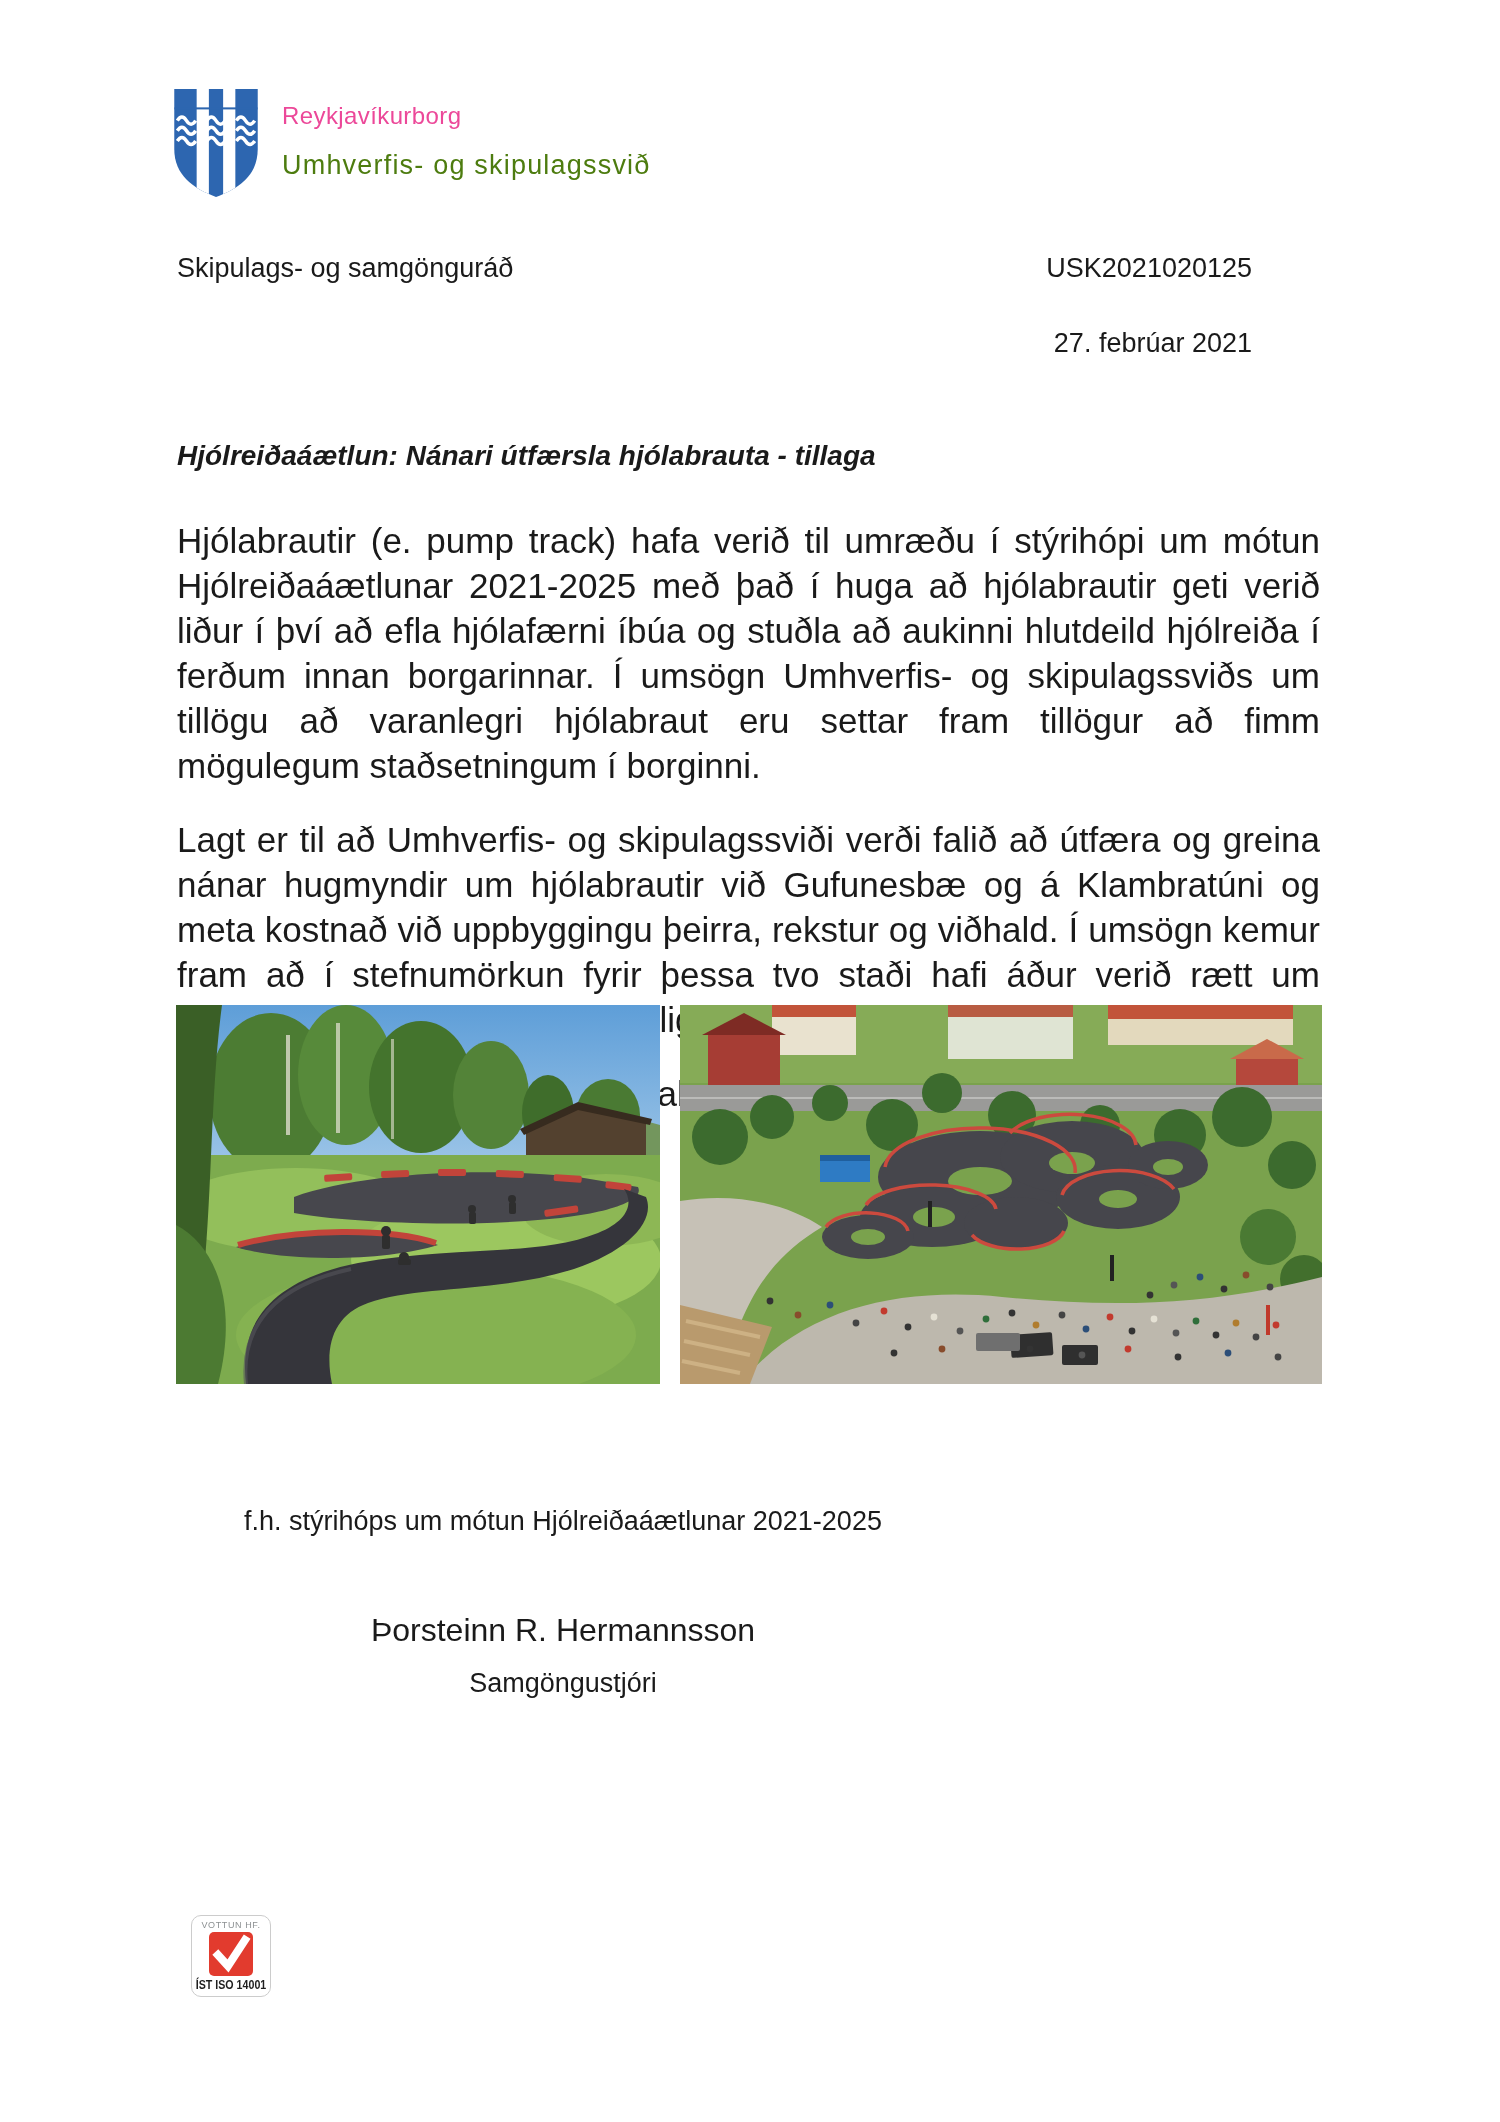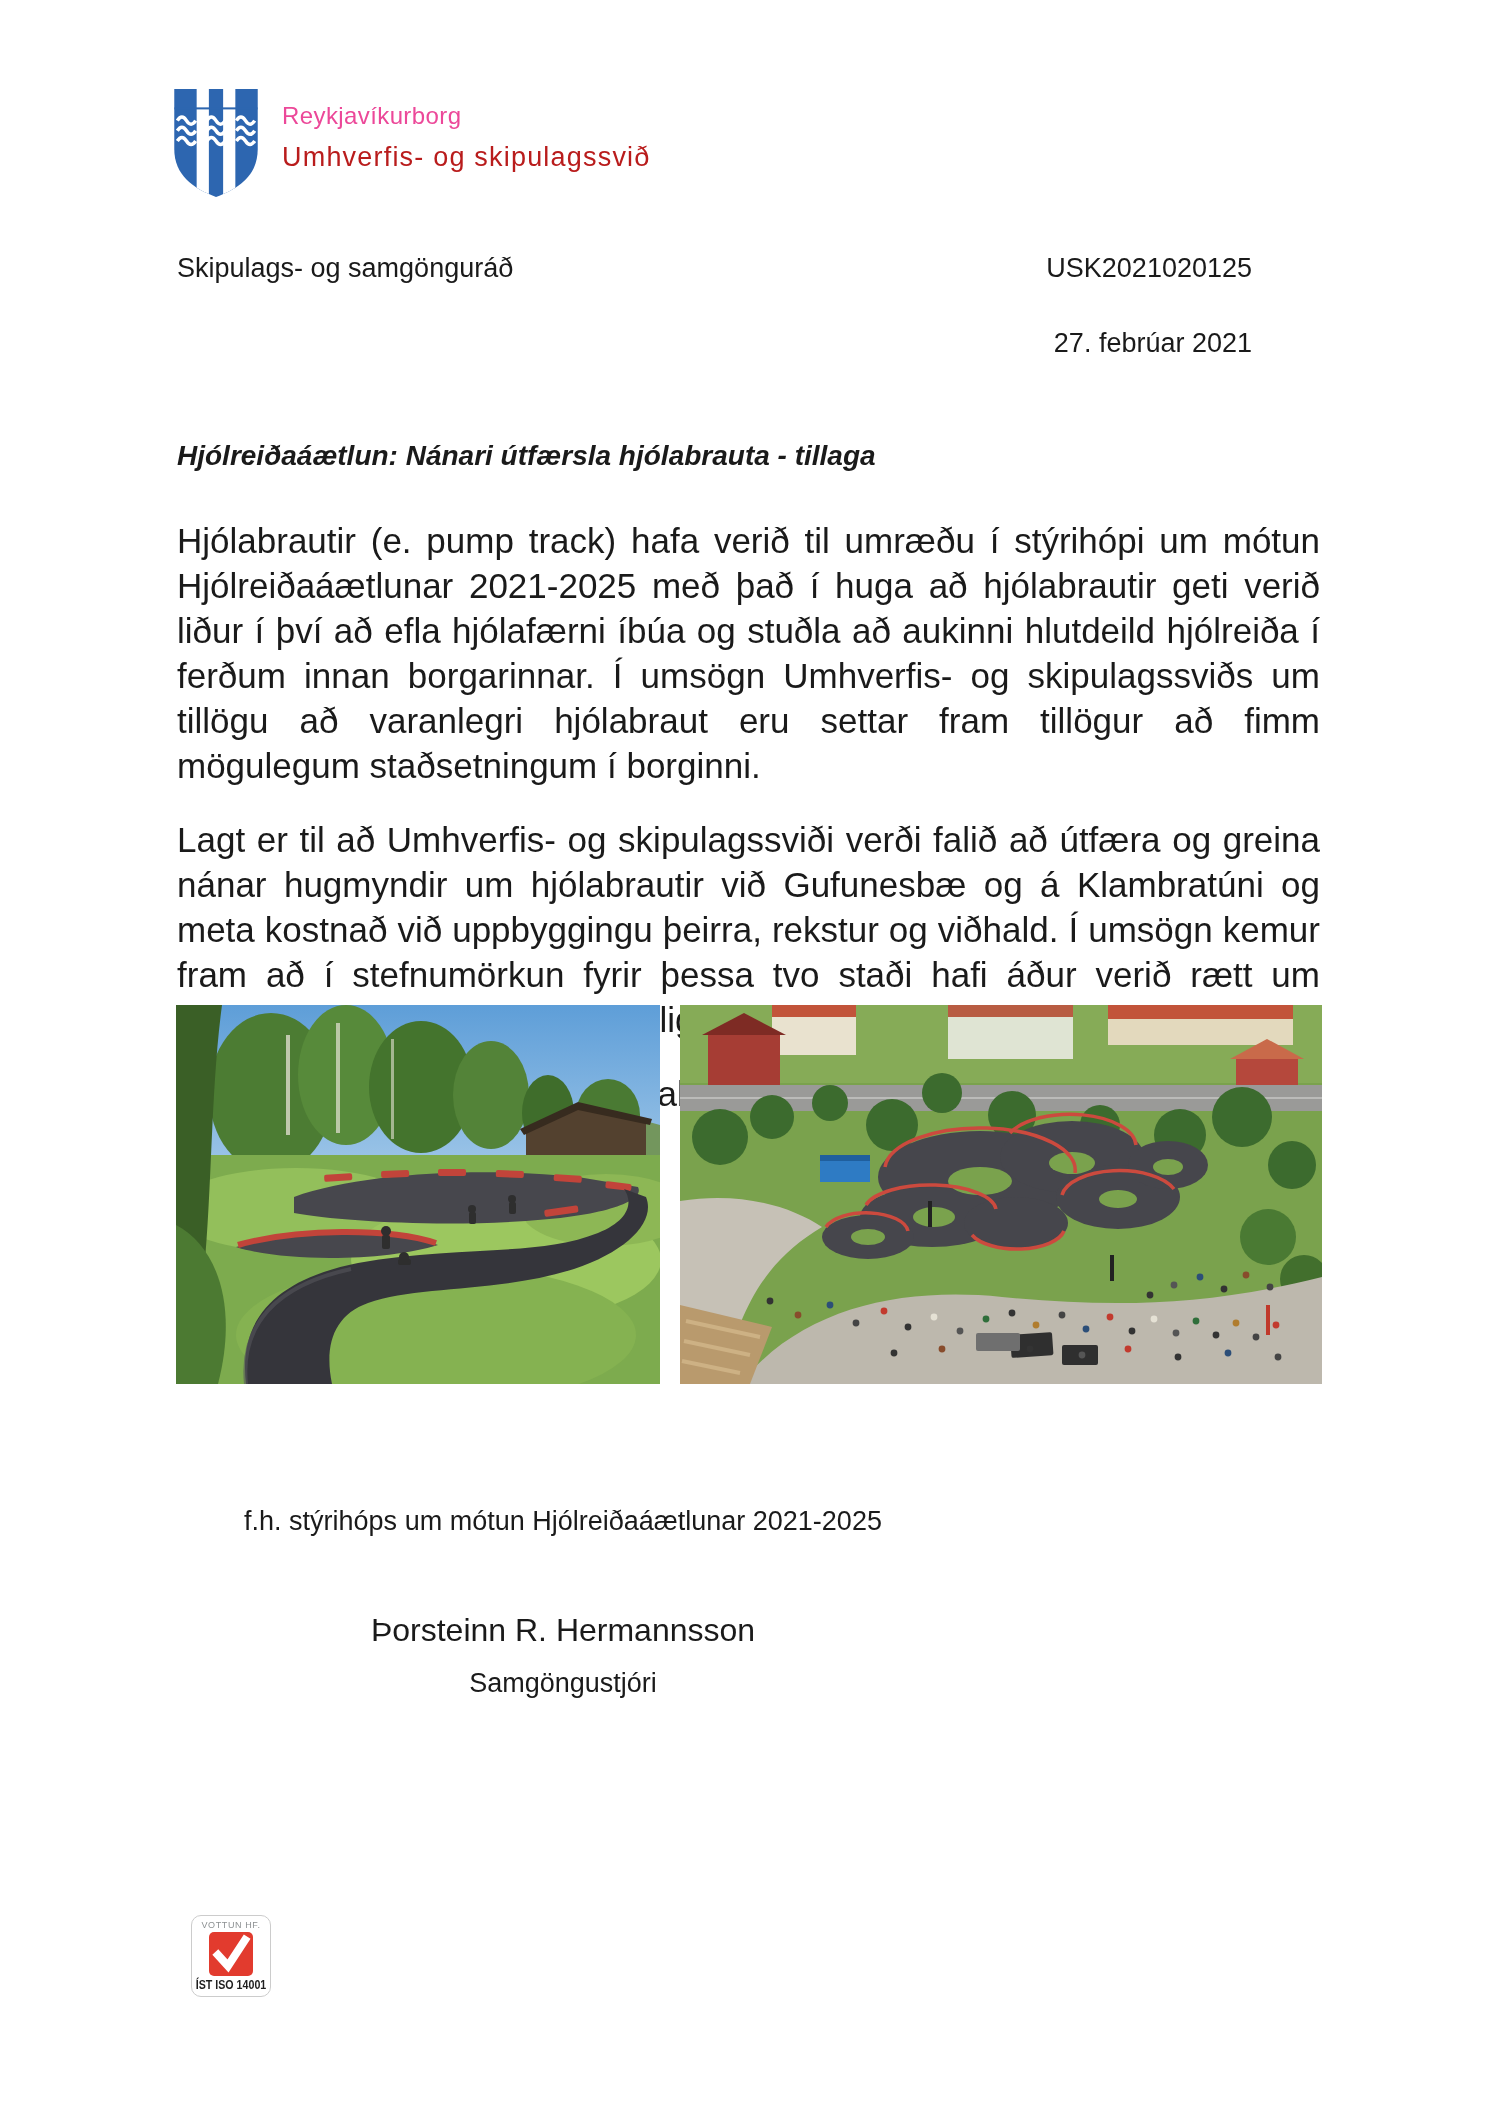--- a/index.html
+++ b/index.html
@@ -5,21 +5,21 @@
   html,body{margin:0;padding:0;background:#ffffff;}
   .page{
     position:relative;width:1500px;height:2122px;background:#ffffff;
     font-family:"Liberation Sans",sans-serif;color:#1a1a1a;overflow:hidden;
   }
   
   .logo{position:absolute;left:170px;top:86px;display:flex;align-items:flex-start;gap:20px;}
   .logo-shield{width:92px;height:114px;flex:0 0 auto;}
   .logo-text{padding-top:10px;}
   .org-name{font-size:24px;color:#ec4899;letter-spacing:0.4px;line-height:40px;}
-  .org-dept{font-size:27px;color:#b91c1c;letter-spacing:1.2px;line-height:34px;margin-top:4px;}
+  .org-dept{font-size:27px;color:#4d7c0f;letter-spacing:1.2px;line-height:34px;margin-top:12px;}
   .meta-recipient{position:absolute;left:177px;top:253px;font-size:27px;}
   .meta-case{position:absolute;right:248px;top:253px;font-size:27px;}
   .meta-date{position:absolute;right:248px;top:328px;font-size:27px;}
   
   .letter-title{position:absolute;left:177px;top:440px;font-size:28px;font-weight:bold;font-style:italic;}
   .letter-body{position:absolute;left:177px;right:180px;top:518px;font-size:35px;line-height:45px;}
   .letter-body p{margin:0 0 29px 0;text-align:justify;}
   .letter-body p.short{text-align:left;}
   
   .photos{position:absolute;left:176px;top:1005px;width:1146px;display:flex;gap:20px;}

